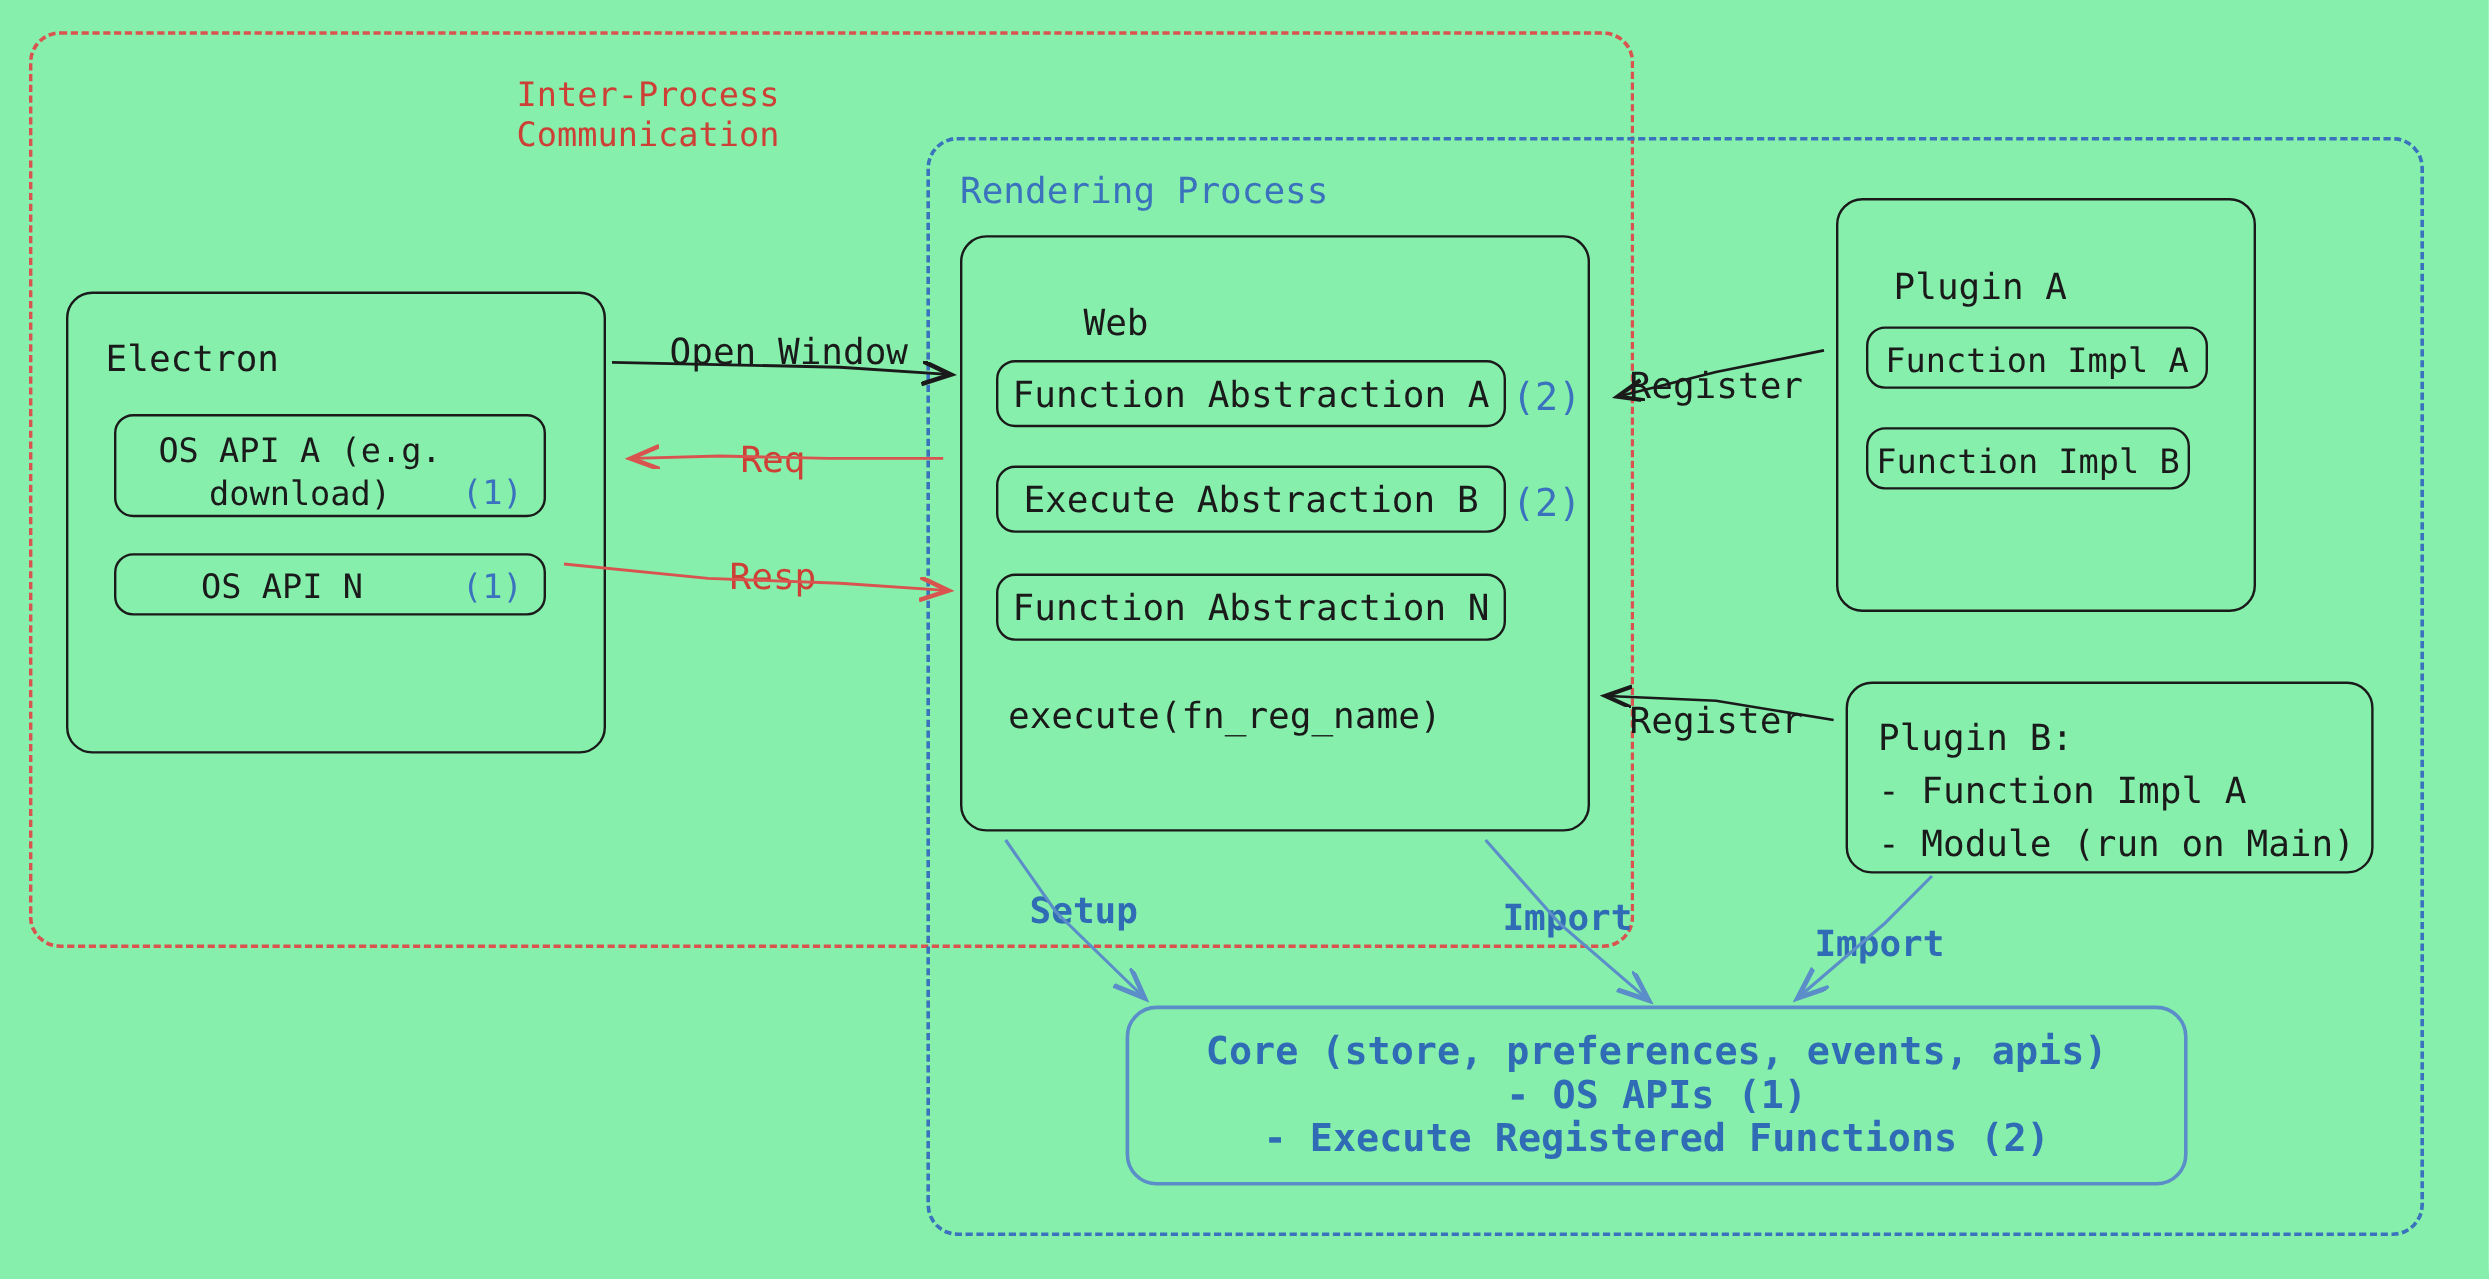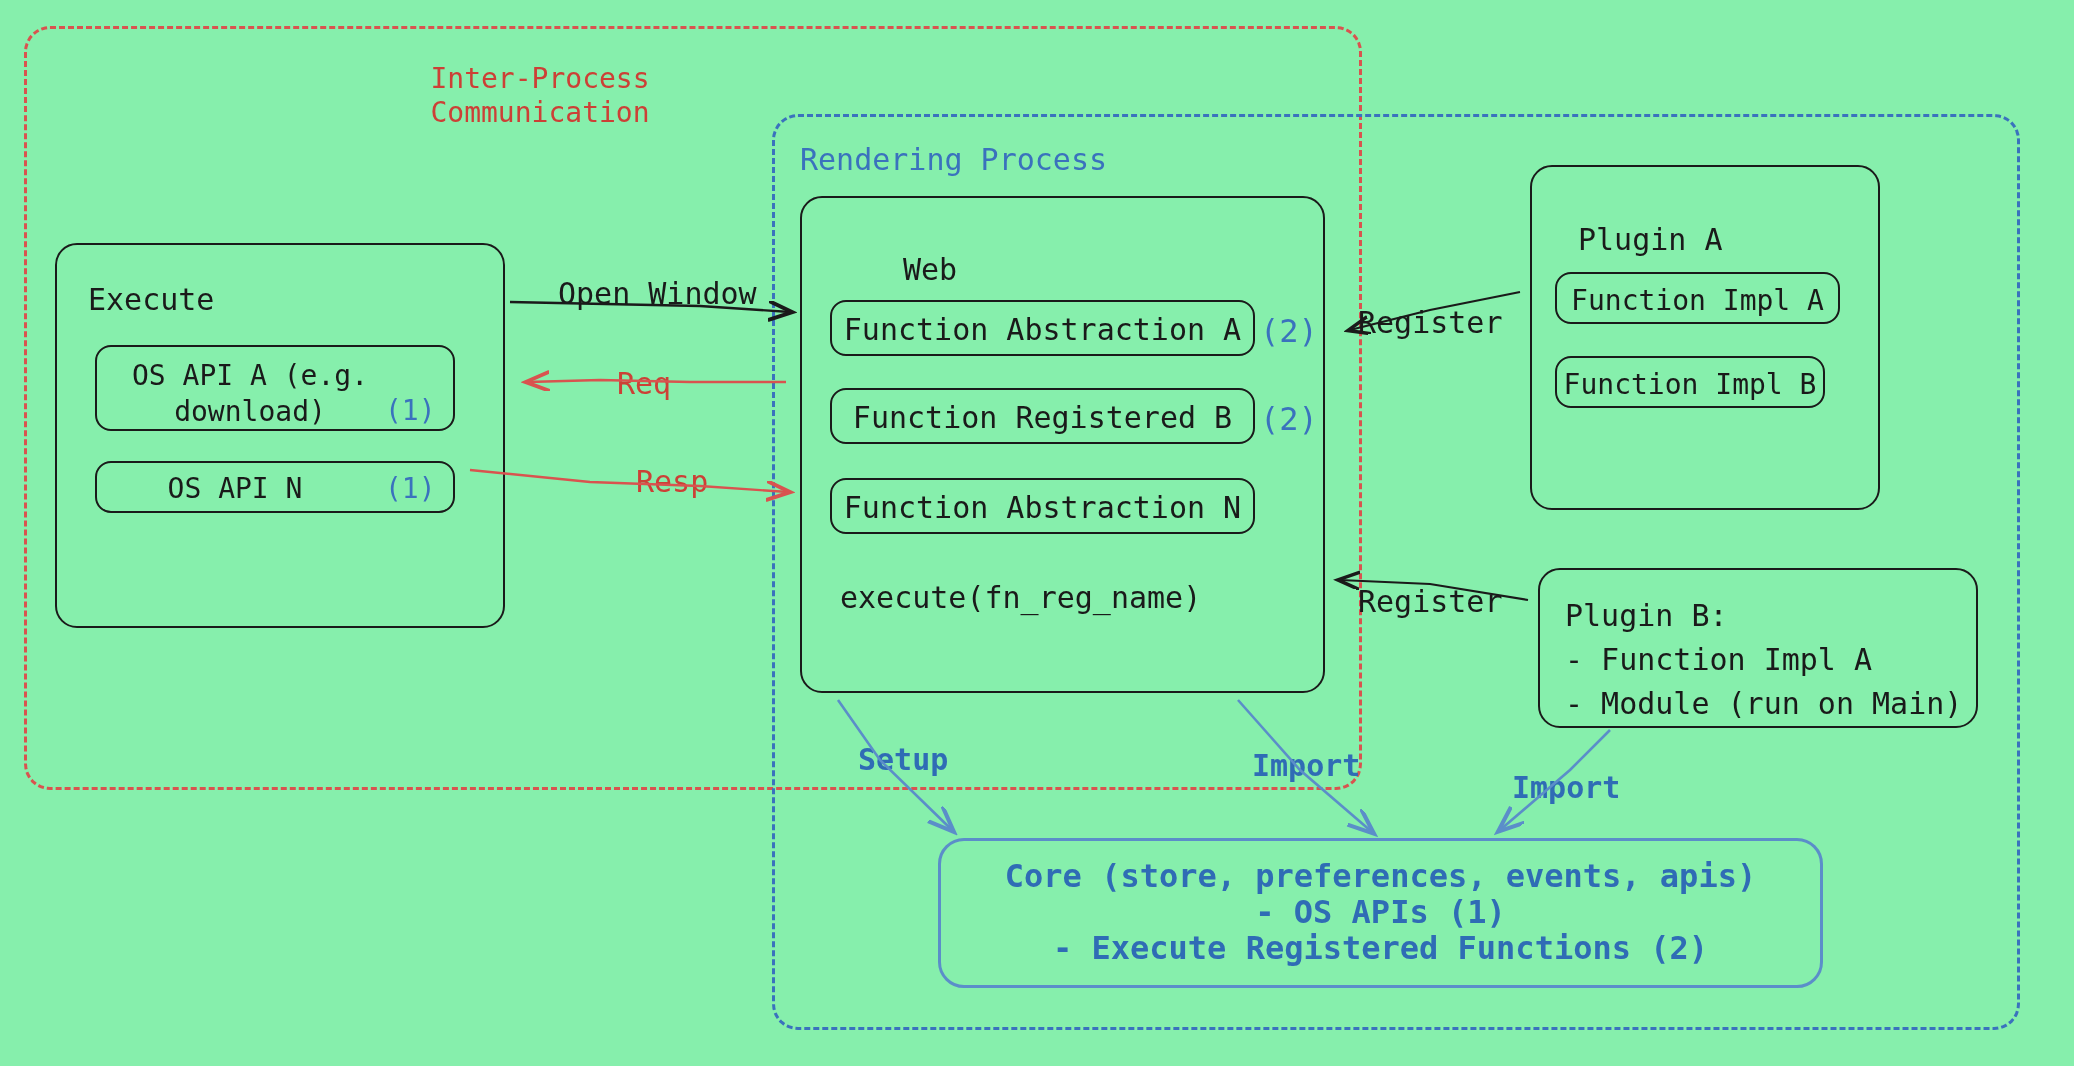--- a/index.html
+++ b/index.html
@@ -76,39 +76,39 @@
 
   <div class="dash-red" style="left:24px; top:26px; width:1338px; height:764px;"></div>
 
   <div class="dash-blue" style="left:772px; top:114px; width:1248px; height:916px;"></div>
 
   <div class="lbl red title-28 center" style="left:420px; top:62px; width:240px; line-height:34px;"><span>Inter-Process</span><br><span>Communication</span></div>
 
   <div class="lbl blue title-30" style="left:800px; top:142px;">Rendering Process</div>
 
   <div class="node" style="left:55px; top:243px; width:450px; height:385px;"></div>
-  <div class="lbl title-30" style="left:88px; top:282px;">Execute</div>
+  <div class="lbl title-30" style="left:88px; top:282px;">Electron</div>
 
   <div class="node inner" style="left:95px; top:345px; width:360px; height:86px;"></div>
   <div class="lbl title-28 center" style="left:100px; top:358px; width:300px; line-height:36px;"><span>OS API A (e.g.</span><br><span>download)</span></div>
   <div class="lbl blue title-28" style="left:385px; top:394px;">(1)</div>
 
   <div class="node inner" style="left:95px; top:461px; width:360px; height:52px;"></div>
   <div class="lbl title-28 center" style="left:100px; top:472px; width:270px;text-align:center;">OS API N</div>
   <div class="lbl blue title-28" style="left:385px; top:472px;">(1)</div>
 
   <div class="node" style="left:800px; top:196px; width:525px; height:497px;"></div>
   <div class="lbl title-30 center" style="left:800px; top:252px; width:260px;">Web</div>
 
   <div class="node inner" style="left:830px; top:300px; width:425px; height:56px;"></div>
   <div class="lbl title-30 center" style="left:830px; top:312px; width:425px;">Function Abstraction A</div>
   <div class="lbl blue title-32" style="left:1260px; top:312px;">(2)</div>
 
   <div class="node inner" style="left:830px; top:388px; width:425px; height:56px;"></div>
-  <div class="lbl title-30 center" style="left:830px; top:400px; width:425px;">Function Registered B</div>
+  <div class="lbl title-30 center" style="left:830px; top:400px; width:425px;">Execute Abstraction B</div>
   <div class="lbl blue title-32" style="left:1260px; top:400px;">(2)</div>
 
   <div class="node inner" style="left:830px; top:478px; width:425px; height:56px;"></div>
   <div class="lbl title-30 center" style="left:830px; top:490px; width:425px;">Function Abstraction N</div>
 
   <div class="lbl title-30" style="left:840px; top:580px;">execute(fn_reg_name)</div>
 
   <div class="node" style="left:1530px; top:165px; width:350px; height:345px;"></div>
   <div class="lbl title-30" style="left:1562px; top:222px;margin-left:16px;">Plugin A</div>
 
@@ -122,21 +122,21 @@
   <div class="node" style="left:1538px; top:568px; width:440px; height:160px;"></div>
   <div class="lbl title-30" style="left:1565px; top:594px; line-height:44px;"><span>Plugin B:</span><br><span>- Function Impl A</span><br><span>- Module (run on Main)</span></div>
 
   <div class="node" style="left:938px; top:838px; width:885px; height:150px; border-color:#5b8ec9; border-width:3px; border-radius:26px;"></div>
   <div class="lbl blue-bold title-32 center" style="left:938px; top:858px; width:885px; line-height:36px;"><span>Core (store, preferences, events, apis)</span><br><span>- OS APIs (1)</span><br><span>- Execute Registered Functions (2)</span></div>
 
   <div class="lbl title-30" style="left:558px; top:276px;">Open Window</div>
 
   <div class="lbl red title-30" style="left:617px; top:366px;">Req</div>
 
-  <div class="lbl red title-30" style="left:636px; top:464px;">Resp</div>
+  <div class="lbl red title-30" style="left:608px; top:464px;">Resp</div>
 
   <div class="lbl title-30" style="left:1358px; top:305px;">Register</div>
 
   <div class="lbl title-30" style="left:1358px; top:584px;">Register</div>
 
   <div class="lbl blue-bold title-30" style="left:858px; top:742px;">Setup</div>
 
   <div class="lbl blue-bold title-30" style="left:1252px; top:748px;">Import</div>
 
   <div class="lbl blue-bold title-30" style="left:1512px; top:770px;">Import</div>

